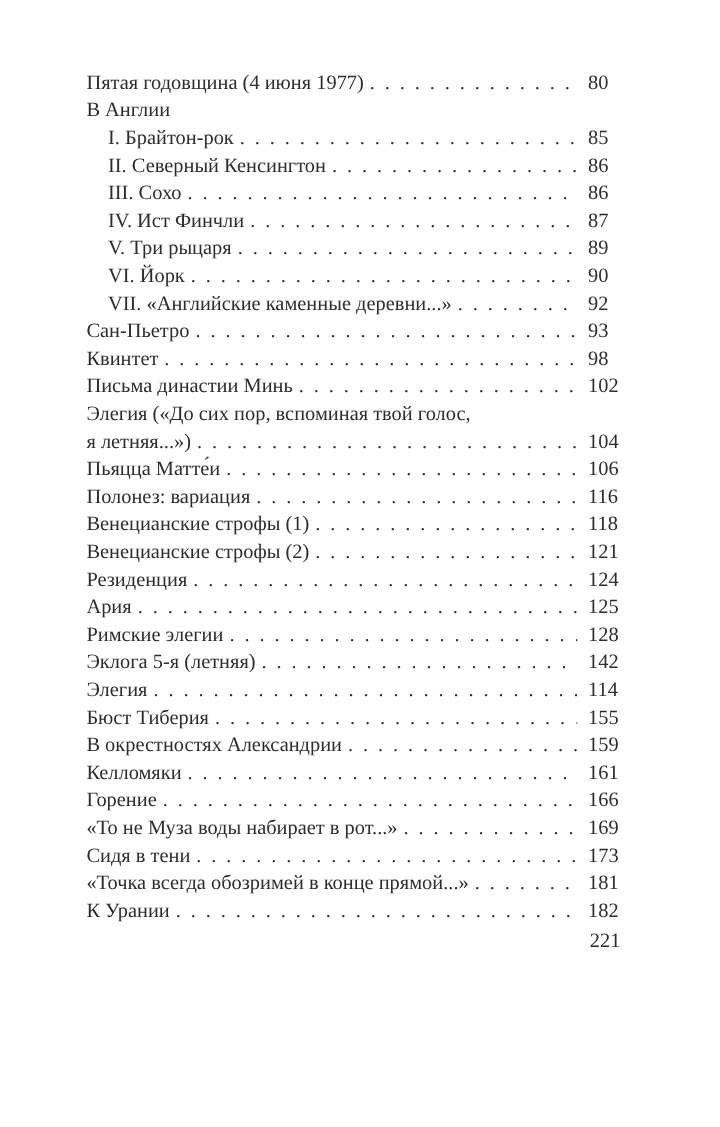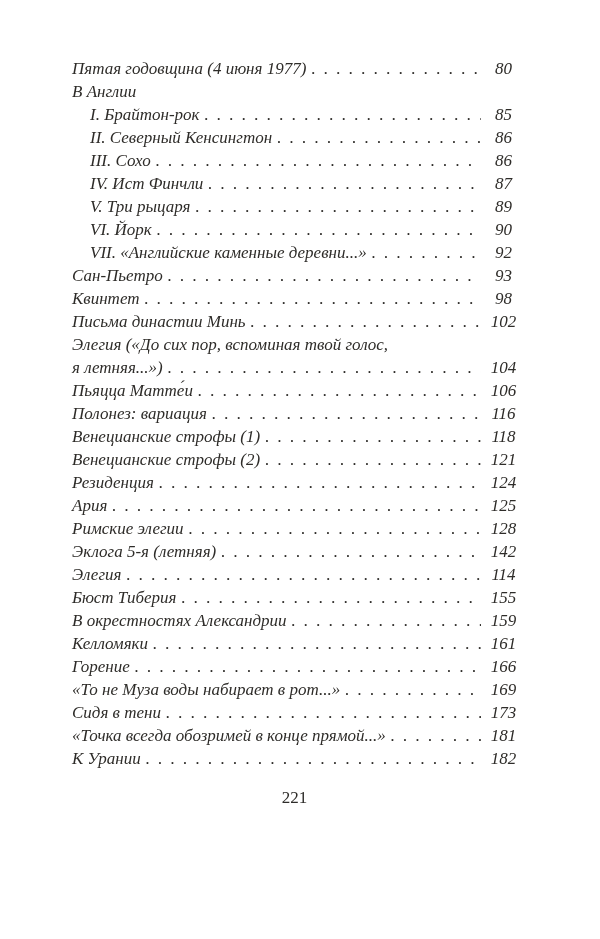--- a/index.html
+++ b/index.html
@@ -19,21 +19,20 @@
     color: #2e2c29;
     overflow: hidden;
   }
   .toc-list { width: 100%; }
   .toc-row {
     display: flex;
     align-items: baseline;
     line-height: 23px;
     height: 23px;
     white-space: nowrap;
-    font-style: italic;
   }
   .toc-row.indent-1 { padding-left: 18px; }
   .toc-title {
     flex: 0 0 auto;
     white-space: nowrap;
   }
   .toc-dots {
     flex: 1 1 auto;
     min-width: 0;
     overflow: hidden;
@@ -42,27 +41,27 @@
     margin-right: 9px;
   }
   .toc-dots::after {
     content: ". . . . . . . . . . . . . . . . . . . . . . . . . . . . . . . . . . . . . . . . . . . . . . . . . . . . . . . . . . . . . . . . . . . . . . . . . . . . . . . .";
     letter-spacing: 2px;
   }
   .toc-row.no-leader .toc-dots { visibility: hidden; }
   .toc-page {
     flex: 0 0 auto;
     min-width: 27px;
-    text-align: center;
+    text-align: left;
     white-space: nowrap;
   }
   .folio {
-    margin-top: 18px;
+    margin-top: 4px;
     width: 100%;
-    text-align: center;
+    text-align: right;
   }
 </style>
 </head>
 <body>
 
 <div class="page" style="background: rgb(255, 255, 255); color: rgb(46, 44, 41);">
   <div class="toc-list">
       <div class="toc-row">
     <span class="toc-title">Пятая годовщина (4 июня 1977)</span>
     <span class="toc-dots"></span>

